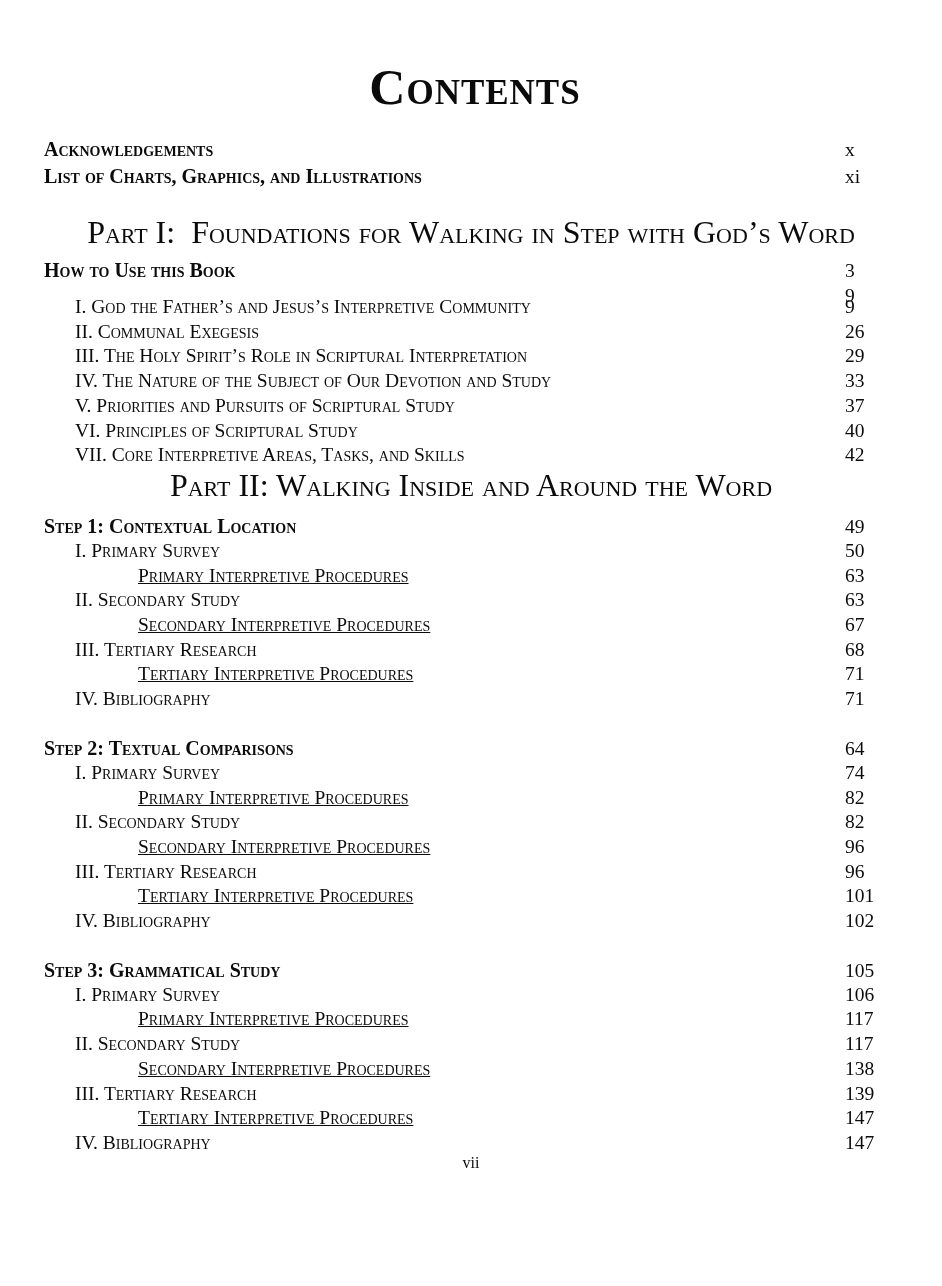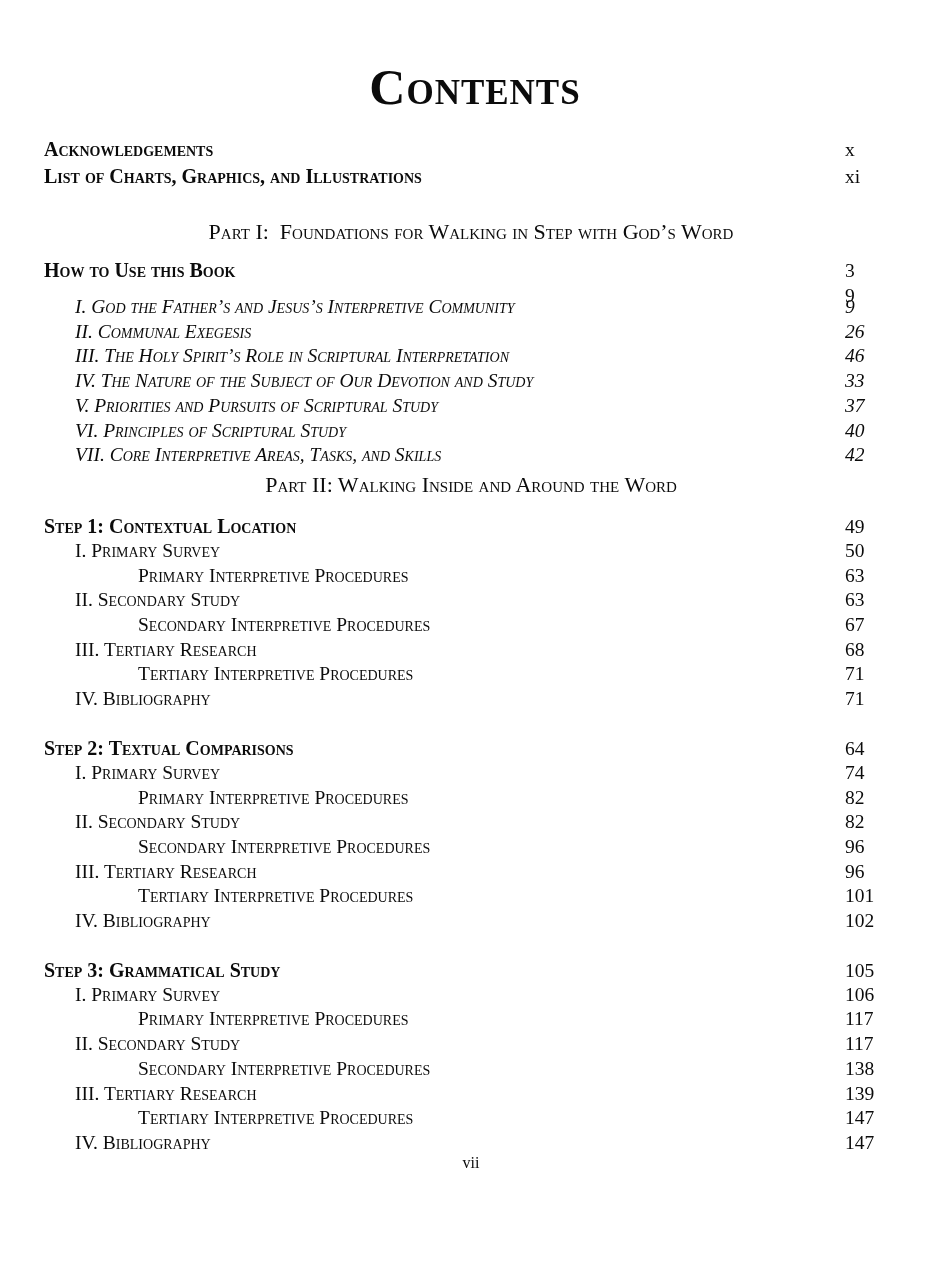--- a/index.html
+++ b/index.html
@@ -45,39 +45,40 @@
     font-size: 20px;
     font-weight: 700;
     line-height: 25px;
   }
   .fm-row {
     font-size: 20px;
     font-weight: 700;
     line-height: 27px;
   }
   .part-heading {
-    font-size: 22px;
+    font-size: 32px;
     line-height: 34px;
     font-variant: small-caps;
     text-align: center;
     white-space: pre;
   }
   .part1-heading { margin-top: 25px; }
   .part2-heading { }
   .p1-chapters { margin-top: 9px; }
-  .p1-sections { margin-top: 12px; font-style: italic; }
+  .p1-sections { margin-top: 12px; }
   .row-l1 {
     font-size: 19.5px;
     line-height: 24.7px;
     padding-left: 31px;
   }
   .row-l2 {
     font-size: 19.5px;
     line-height: 24.7px;
     padding-left: 94px;
+    text-decoration: underline;
   }
   .step-block { margin-top: 24px; }
   .step-block.first { margin-top: 12px; }
   .footer {
     margin-top: -6px;
     text-align: center;
     font-size: 16px;
     line-height: 25px;
   }
 </style>
@@ -116,21 +117,21 @@
       <div class="row row-l1">
         <span>I. God the Father’s and Jesus’s Interpretive Community</span>
         <span class="pg">9</span>
       </div>
       <div class="row row-l1">
         <span>II. Communal Exegesis</span>
         <span class="pg">26</span>
       </div>
       <div class="row row-l1">
         <span>III. The Holy Spirit’s Role in Scriptural Interpretation</span>
-        <span class="pg">46</span>
+        <span class="pg">29</span>
       </div>
       <div class="row row-l1">
         <span>IV. The Nature of the Subject of Our Devotion and Study</span>
         <span class="pg">33</span>
       </div>
       <div class="row row-l1">
         <span>V. Priorities and Pursuits of Scriptural Study</span>
         <span class="pg">37</span>
       </div>
       <div class="row row-l1">

